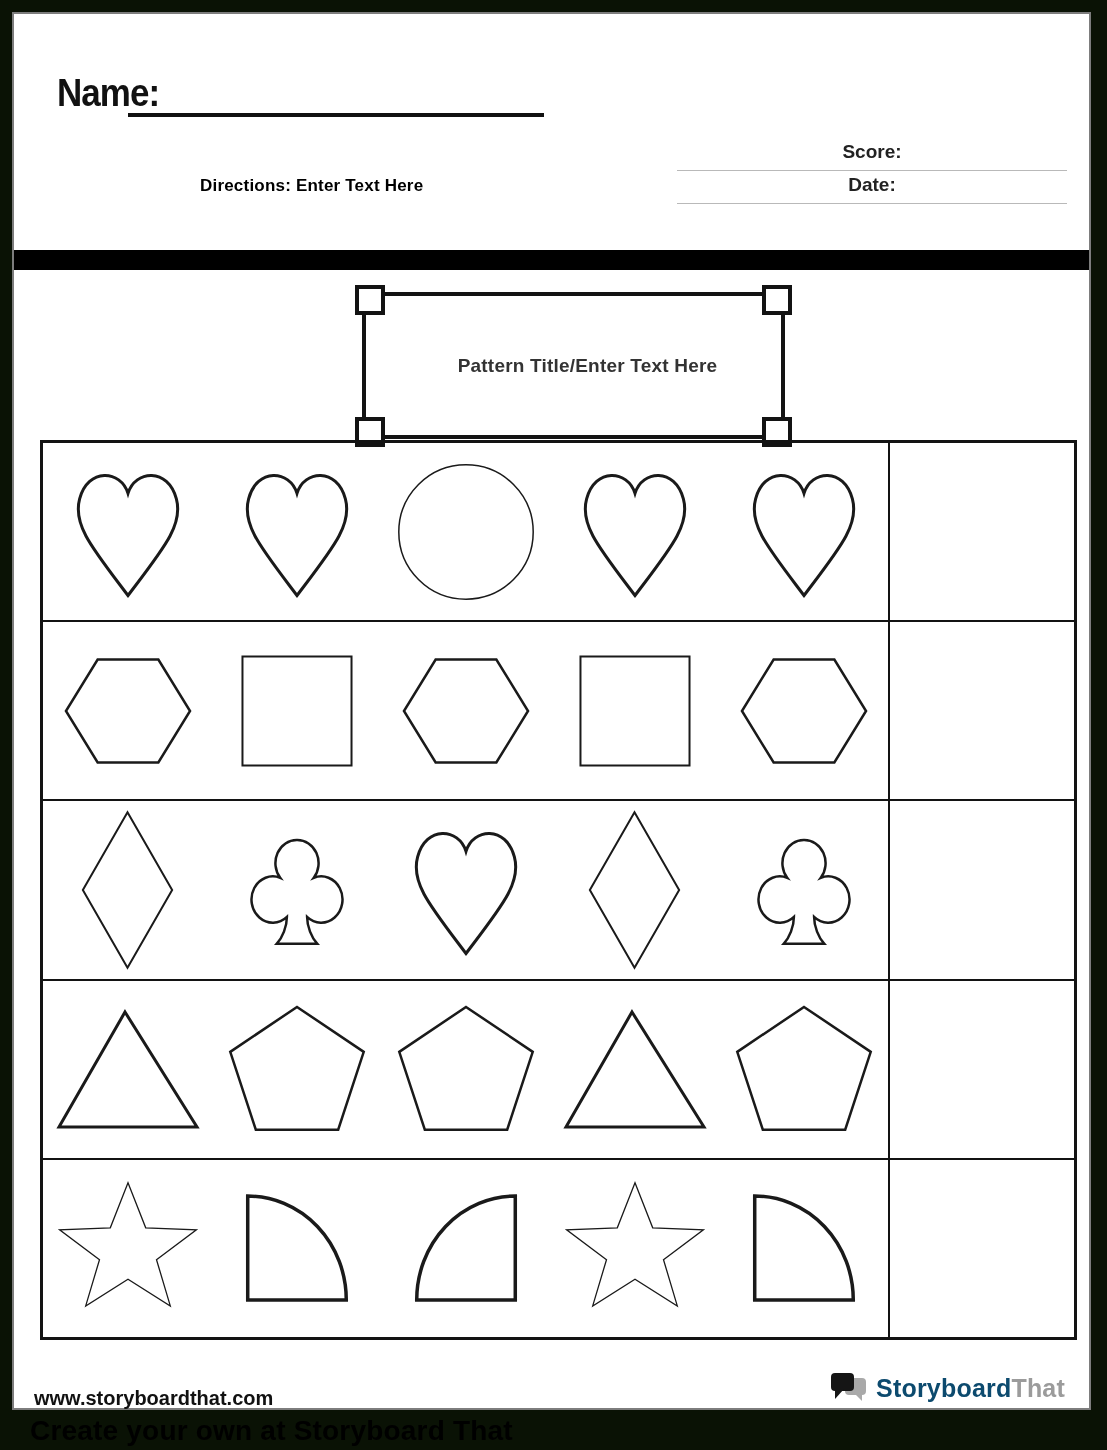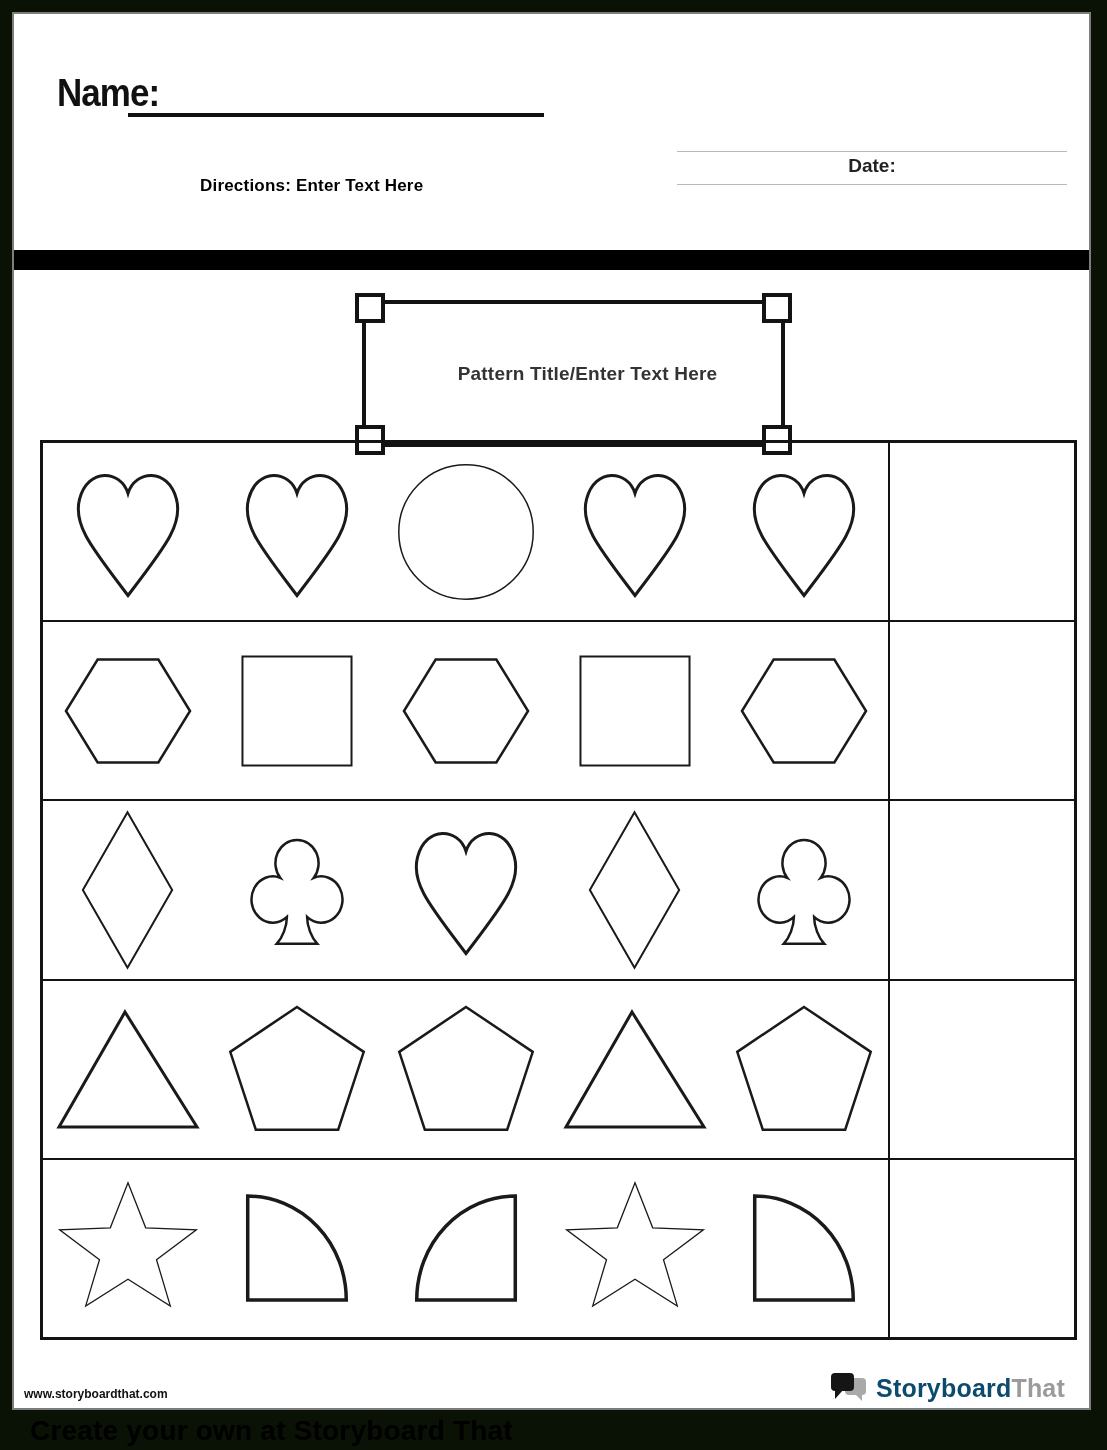--- a/index.html
+++ b/index.html
@@ -26,21 +26,21 @@
   }
   .score-block{position:absolute;left:663px;top:128px;width:390px;}
   .score-label,.date-label{
     text-align:center;font-size:19px;font-weight:700;color:#222;line-height:1;
   }
   .score-line,.date-line{width:100%;height:1px;background:#b9b9b9;margin-top:9px;}
   .date-label{margin-top:4px;}
   .divider-bar{position:absolute;left:0;top:236px;width:100%;height:20px;background:#000;}
   
   .title-box{
-    position:absolute;left:348px;top:286px;width:423px;height:147px;
+    position:absolute;left:348px;top:278px;width:423px;height:147px;
     border:4px solid #131313;box-sizing:border-box;
     display:flex;align-items:center;justify-content:center;padding-left:28px;
   }
   .title-text{font-size:19px;font-weight:700;color:#333;letter-spacing:.2px;}
   .corner{
     position:absolute;width:30px;height:30px;border:4px solid #131313;
     background:#fff;box-sizing:border-box;
   }
   .corner.tl{left:-11px;top:-11px;}
   .corner.tr{right:-11px;top:-11px;}
@@ -56,21 +56,21 @@
   .grid-row:last-child{border-bottom:none;}
   .shapes-area{width:845px;display:flex;}
   .shape-cell{flex:1;display:flex;align-items:center;justify-content:center;}
   .answer-cell{flex:1;border-left:2px solid #131313;}
   .shape-cell svg{display:block;}
   .shape-cell svg *{
     fill:none;stroke:#1a1a1a;vector-effect:non-scaling-stroke;
     stroke-linejoin:miter;
   }
   
-  .footer-url{position:absolute;left:10px;top:1373px;font-size:12px;font-weight:700;color:#111;text-align:center;}
+  .footer-url{position:absolute;left:20px;top:1373px;font-size:20px;font-weight:700;color:#111;text-align:center;}
   .logo{position:absolute;right:24px;top:1358px;display:flex;align-items:center;gap:6px;}
   .logo-text{font-size:25px;font-weight:700;letter-spacing:.2px;}
   .logo-text .p1{color:#0c4a6e;}
   .logo-text .p2{color:#9b9b9b;margin-top:39px;}
   
   .bottom-bar{position:absolute;left:0;top:1412px;width:100%;height:38px;}
   .bottom-bar-text{
     position:absolute;left:30px;top:3px;font-size:28px;font-weight:700;color:#000;
     letter-spacing:.2px;
   }
@@ -81,20 +81,21 @@
 <div class="sheet">
 
   <div class="name-wrap">
     <span class="name-label">Name:</span>
   </div>
   <div class="name-line"></div>
 
   <div class="directions">Directions: Enter Text Here</div>
 
   <div class="score-block">
+    <div class="score-label">Score:</div>
     <div class="score-line"></div>
     <div class="date-label">Date:</div>
     <div class="date-line"></div>
   </div>
 
   <div class="divider-bar"></div>
 
   <div class="title-box">
     <span class="corner tl"></span>
     <span class="corner tr"></span>

